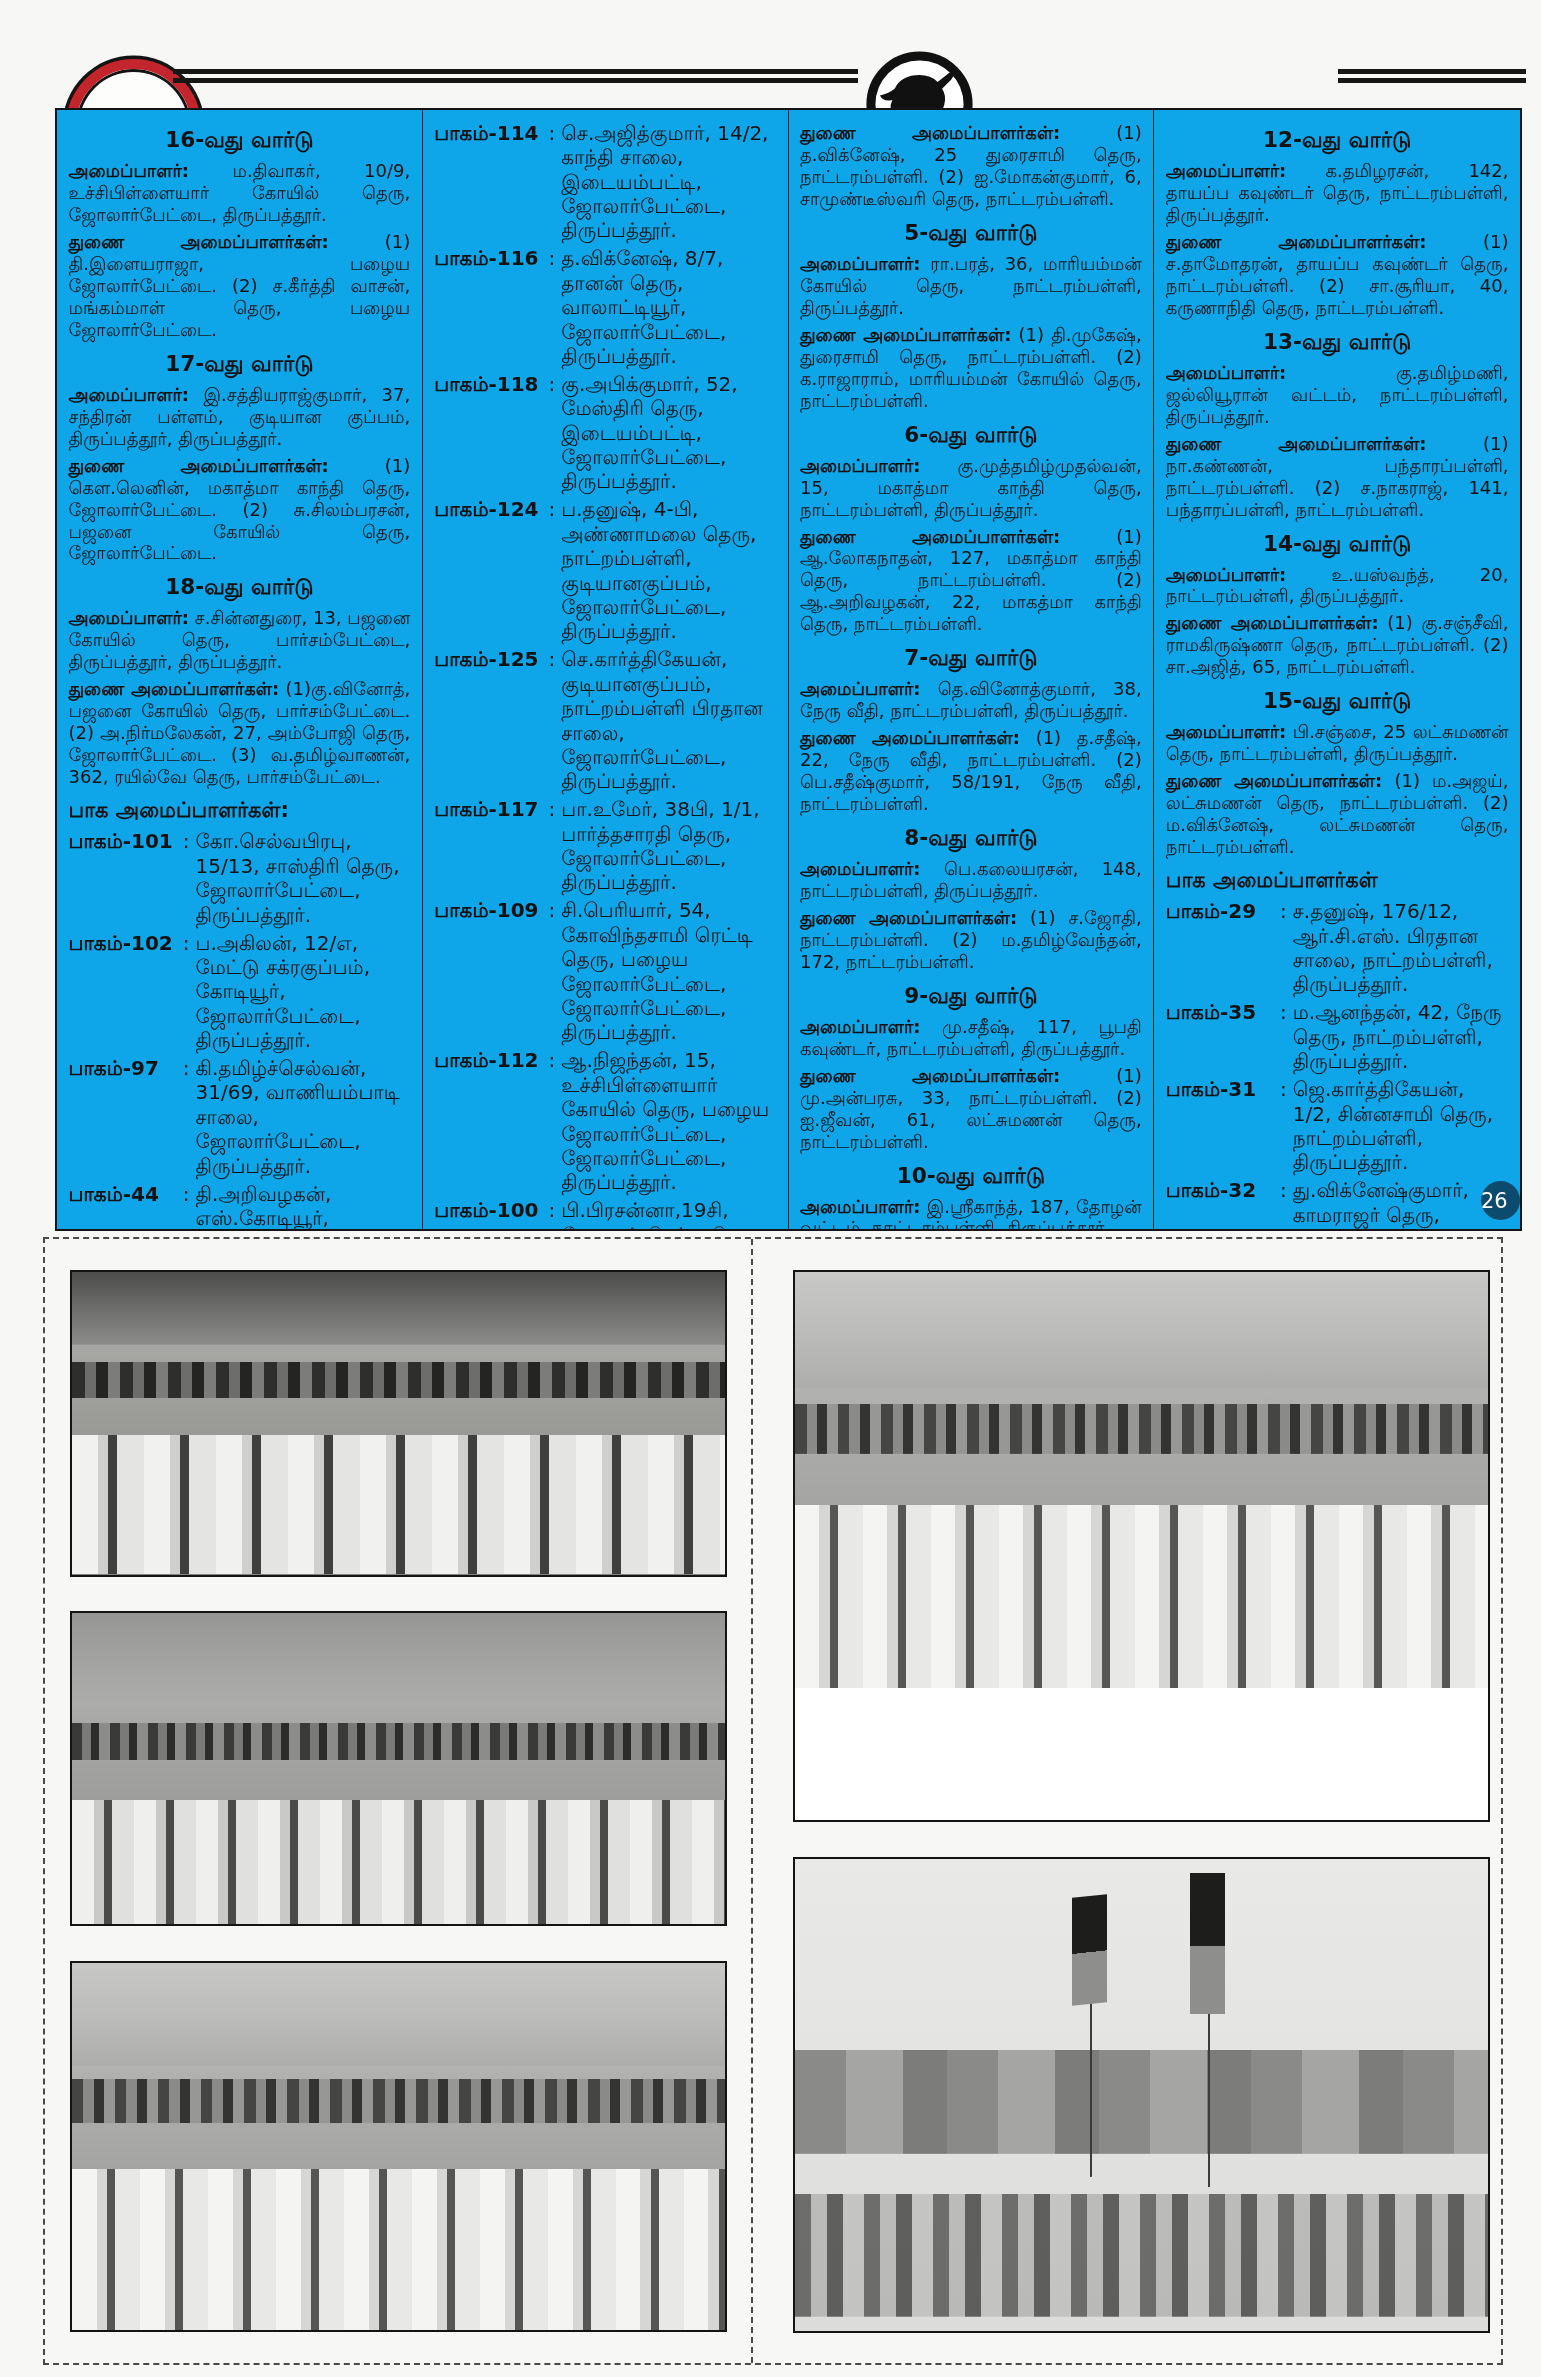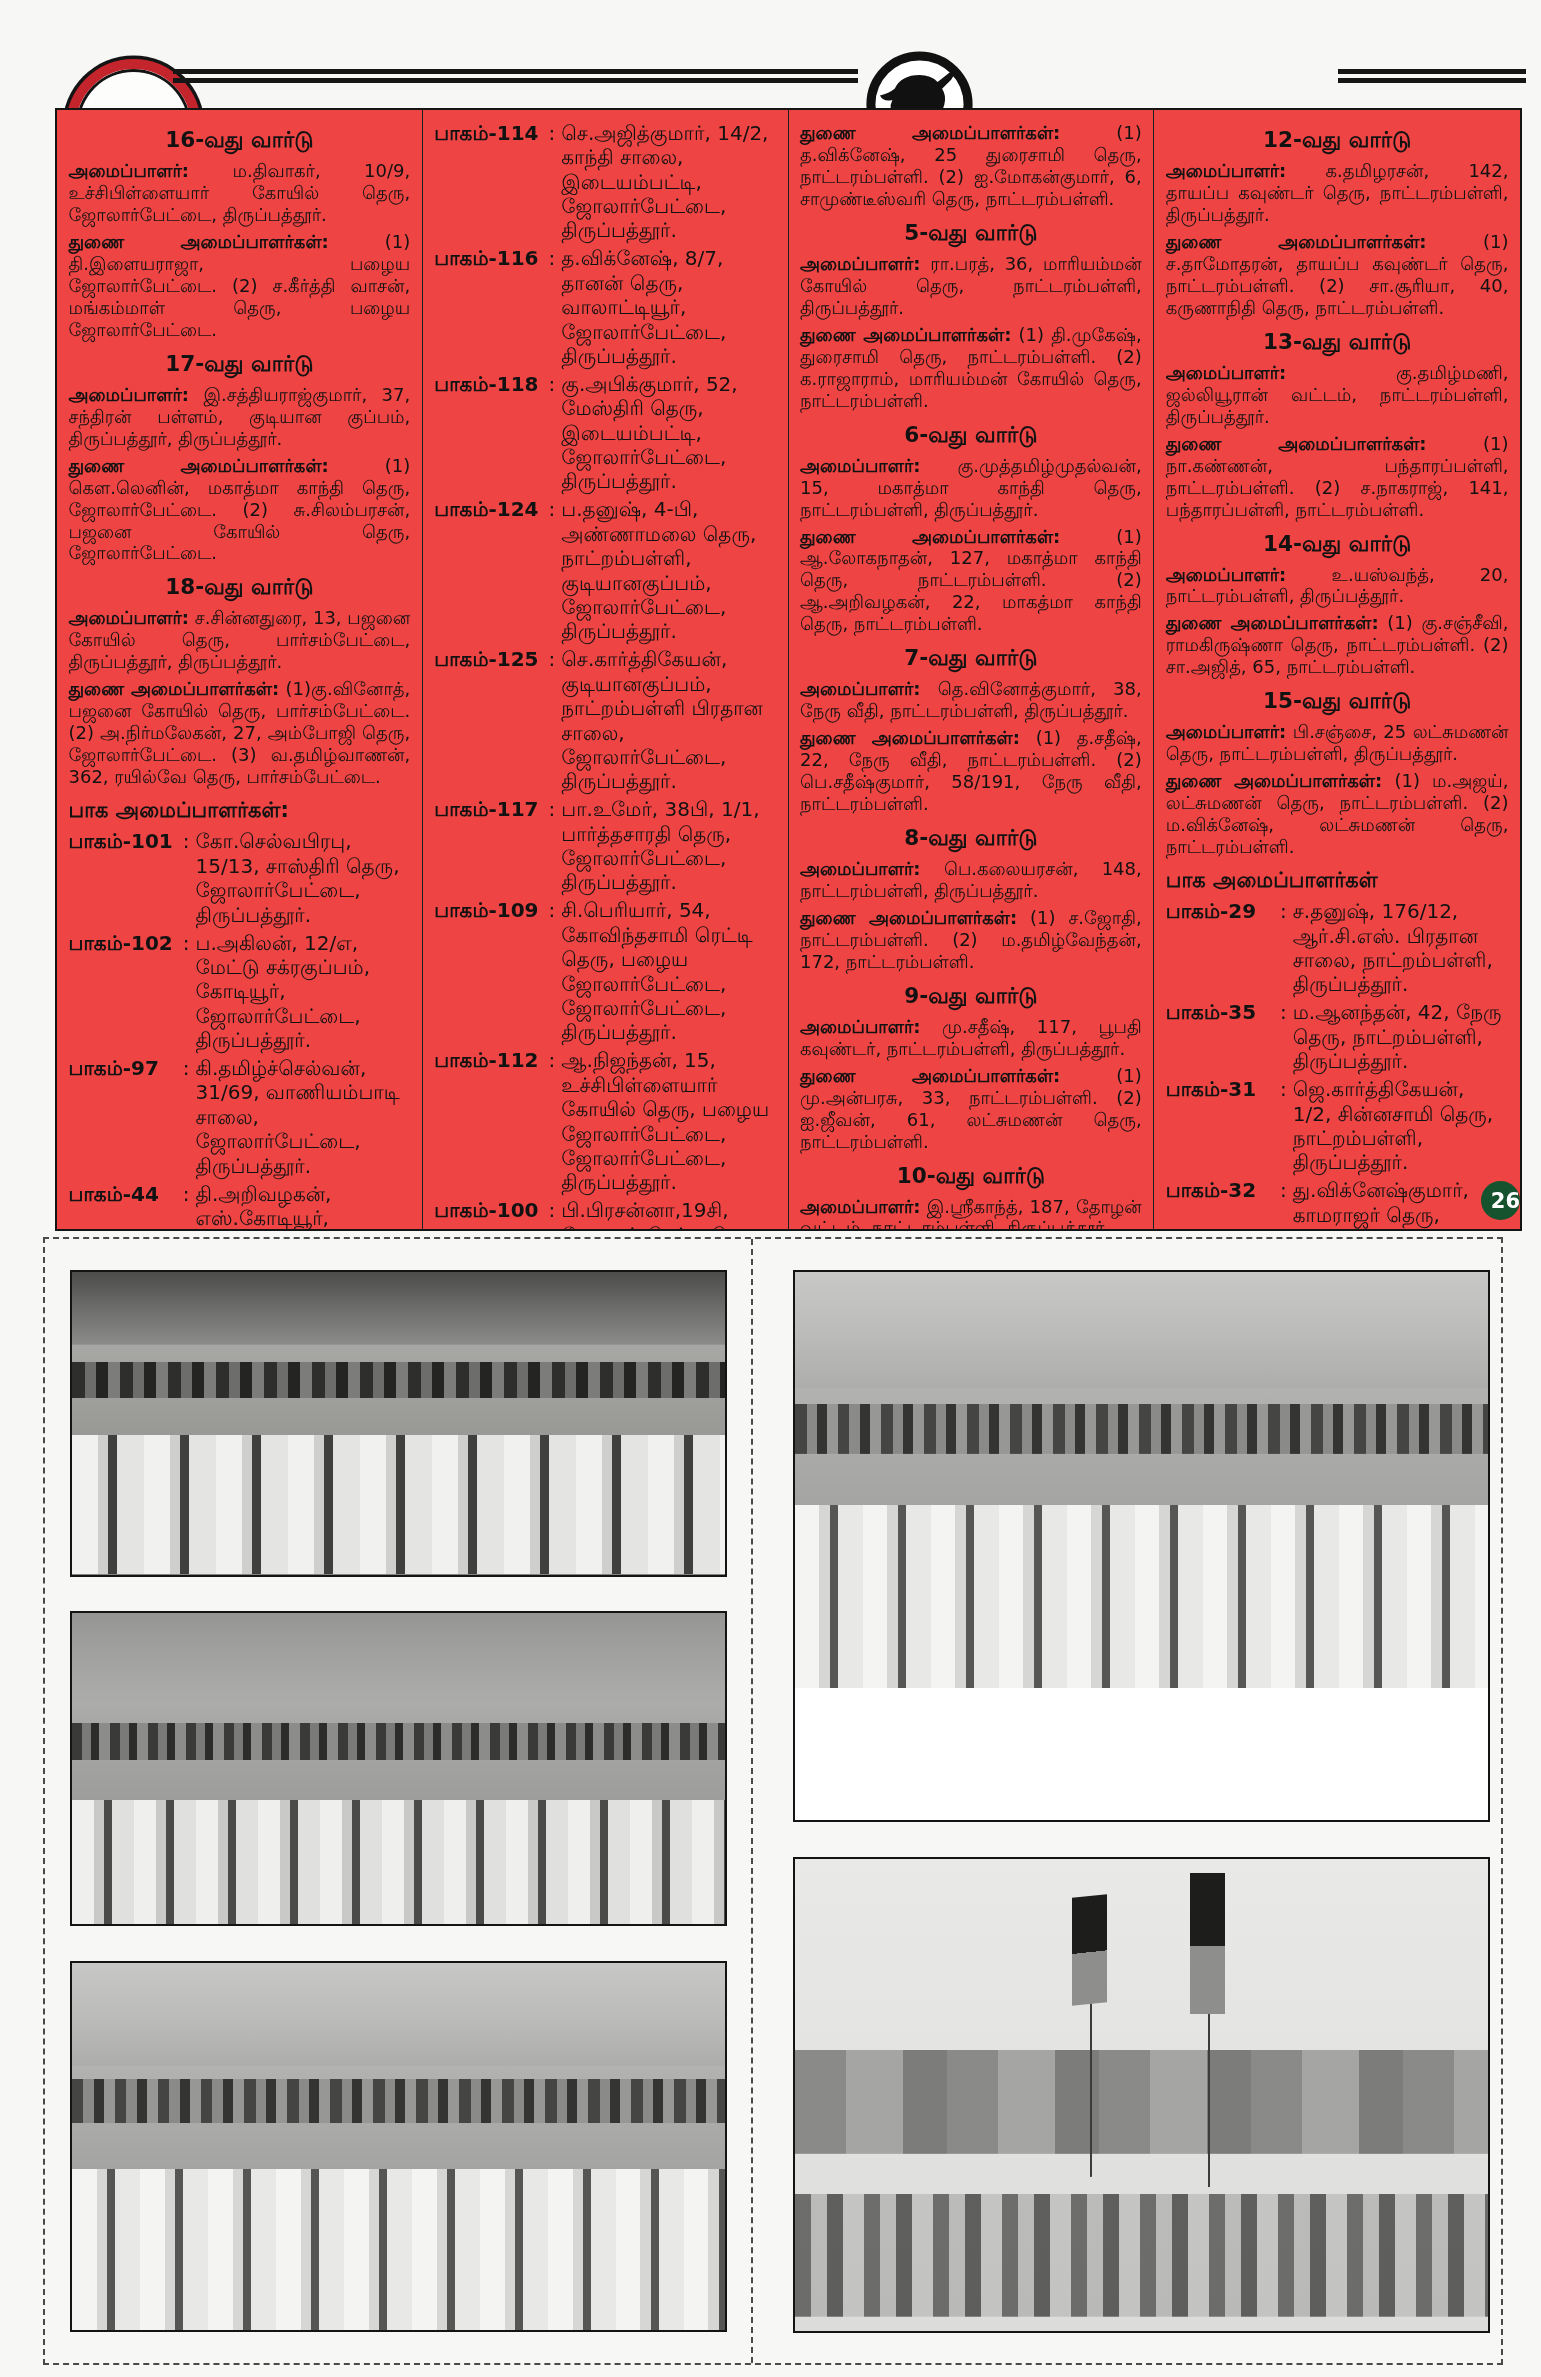--- a/index.html
+++ b/index.html
@@ -11,37 +11,37 @@
   .rule-left{left:173px;width:685px;}
   .rule-right{left:1338px;width:188px;}
   .reg-mark{position:absolute;left:66px;top:59px;width:115px;height:115px;border-radius:50%;
             background:#fdfdfc;border:10.8px solid #c4242c;
             box-shadow:0 0 0 3.6px #141414, inset 0 0 0 2.9px #141414;}
   .bull{position:absolute;left:863px;top:48px;width:113px;height:113px;}
   .bull svg{width:100%;height:100%;}
 
   
   .article{position:absolute;left:55px;top:108px;width:1463px;height:1119px;
-           border:2.2px solid #141414;background:#ef4444;display:grid;
+           border:2.2px solid #141414;background:#0ea5e9;display:grid;
            grid-template-columns:repeat(4,1fr);overflow:hidden;}
   .col{padding:7.2px 11.5px 5.8px 11.5px;border-right:1.4px solid #1d1d1d;overflow:hidden;}
   .col:last-child{border-right:none;}
 
   .ward{ text-align:center;font-weight:bold;font-size:21.6px;margin:10px 0 4.3px;}
   .centerbold{text-align:left;font-weight:bold;font-size:21px;margin:10px 0 4.3px;}
   .para{font-size:18px;line-height:1.22;text-align:justify;margin:5px 0;}
   .para .lead{font-weight:bold;}
   .part{display:grid;grid-template-columns:108px 19px 1fr;font-size:20px;line-height:1.22;margin:3.6px 0;}
   .part .plabel{font-weight:bold;white-space:nowrap;}
   .part .colon{text-align:center;}
   .part .colon::before{content:":";}
 
   .page-badge{position:absolute;left:1481px;top:1181px;width:39px;height:39px;border-radius:50%;
-              background:#14532d;color:#fff;display:flex;align-items:center;justify-content:flex-end;
-              font-size:21px;font-weight:bold;}
+              background:#0c4a6e;color:#fff;display:flex;align-items:center;justify-content:flex-start;
+              font-size:21px;font-weight:normal;}
 
   
   .photos{position:absolute;left:43px;top:1237px;width:1456px;height:1124px;
           border:2.2px dashed #4a4a4a;display:flex;}
   .pcol{position:relative;display:flex;flex-direction:column;align-items:center;
         justify-content:flex-start;gap:11.5px;padding:19px 0;}
   .pcol-left{width:706px;}
   .pcol-right{flex:1;border-left:2.2px dashed #4a4a4a;}
   .photo{position:relative;overflow:hidden;border:2.2px solid #141414;background:#fff;width:653px;}
   .pcol-right .photo{width:693px;}

